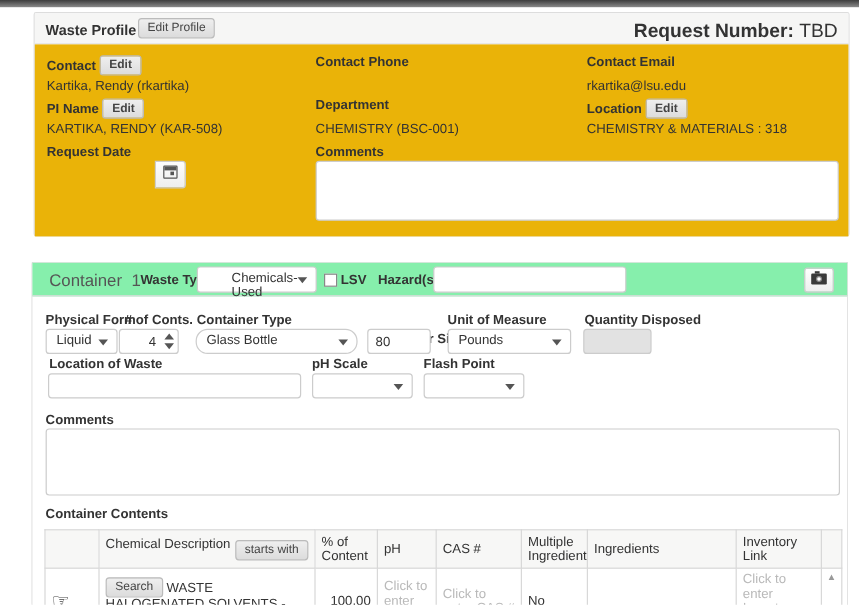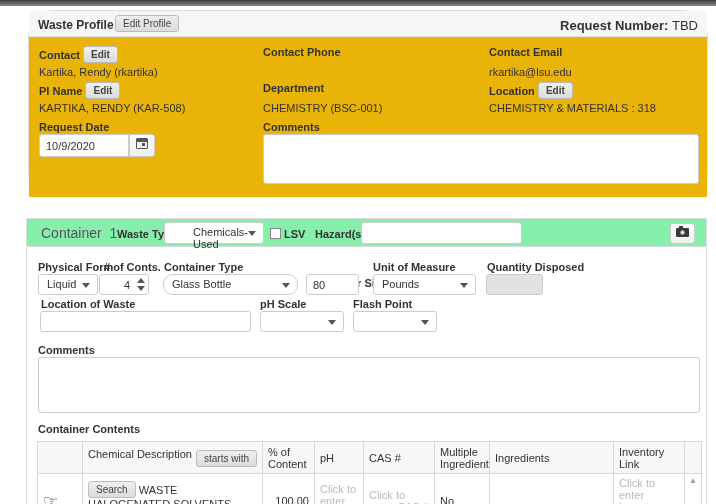--- a/index.html
+++ b/index.html
@@ -72,47 +72,46 @@
   .cam-icon:after { content:""; position:absolute; left:4px; top:2px; width:5px; height:5px; border-radius:50%;
     background:#fff; border:1px solid #888; box-sizing:border-box; }
 
   .chk { position:absolute; width:11px; height:11px; border:1px solid #888; background:#fff; cursor:pointer; }
 </style>
 </head>
 <body>
 
 <div class="topbar"></div>
 
-<div class="panel" style="left:28px; top:10px; width:680px; height:187px;border-radius:26px;">
+<div class="panel" style="left:28px; top:10px; width:680px; height:187px;">
 
   <div class="panel-hd" style="height:26px;">
     <span class="lbl" style="left:9px; top:7px; font-size:12px;">Waste Profile</span>
     <span class="btn-sm" style="position:absolute; left:86px; top:4px;">Edit Profile</span>
-    <span class="lbl" style="right:9px; top:7px; font-size:13px;">
+    <span class="lbl" style="right:9px; top:7px; font-size:16px;">
       <span>Request Number:</span>
       <span style="font-weight:normal;">TBD</span>
     </span>
   </div>
 
   <div class="profile-body">
 
     <span class="lbl" style="left:10px; top:9px;">
       <span>Contact</span>
       <span class="btn-sm">Edit</span>
     </span>
     <span class="val" style="left:10px; top:29px;">Kartika, Rendy (rkartika)</span>
 
     <span class="lbl" style="left:10px; top:45px;">
       <span>PI Name</span>
       <span class="btn-sm">Edit</span>
     </span>
     <span class="val" style="left:10px; top:65px;">KARTIKA, RENDY (KAR-508)</span>
 
     <span class="lbl" style="left:10px; top:84px;">Request Date</span>
-    <input class="inp" style="left: 10px; top: 97px; width: 90px; height: 23px; border-radius: 3px 0px 0px 3px;" value="10/9/2020">
     <span class="date-btn">
         <i class="cal-icon"></i>
       </span>
 
     <span class="lbl" style="left:234px; top:9px;">Contact Phone</span>
     <span class="lbl" style="left:234px; top:45px;">Department</span>
     <span class="val" style="left:234px; top:65px;">CHEMISTRY (BSC-001)</span>
 
     <span class="lbl" style="left:234px; top:84px;">Comments</span>
     <textarea class="txtarea" style="left: 234px; top: 97px; width: 436px; height: 50px;"></textarea>

